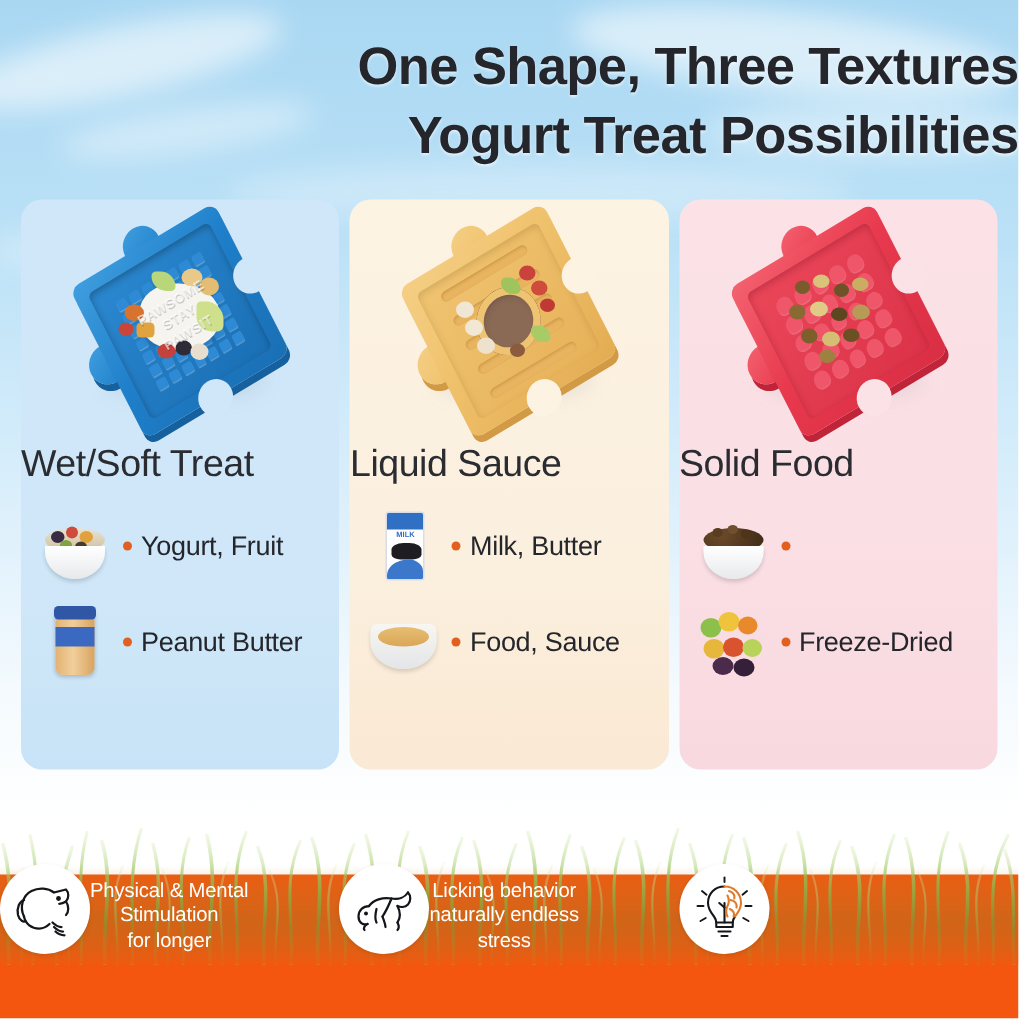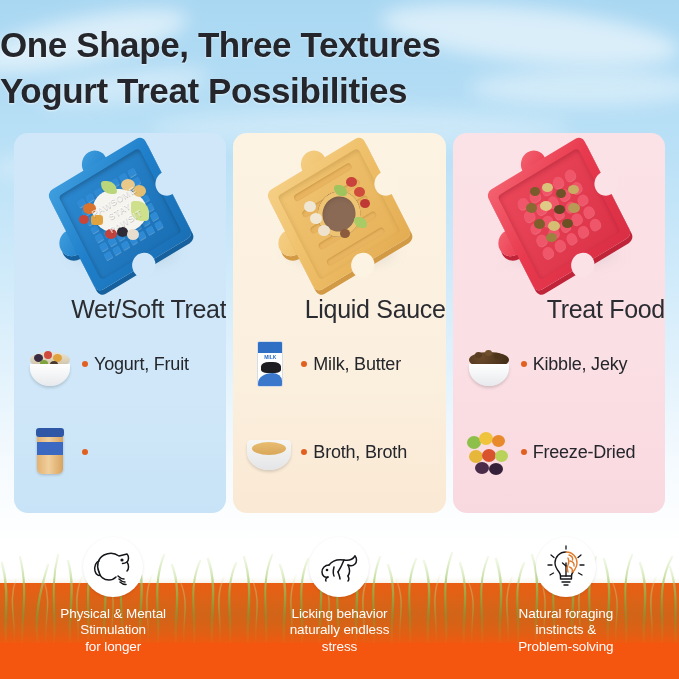--- a/index.html
+++ b/index.html
@@ -25,21 +25,21 @@
   .cloud.c1 { left:-30px; top:18px;  width:220px; height:46px; transform: rotate(-12deg); }
   .cloud.c2 { left:40px;  top:72px;  width:170px; height:30px; transform: rotate(-8deg); opacity:.7;}
   .cloud.c3 { left:380px; top:8px;   width:300px; height:54px; transform: rotate(6deg); }
   .cloud.c4 { left:470px; top:70px;  width:230px; height:36px; opacity:.75;}
   .cloud.c5 { left:150px; top:108px; width:420px; height:40px; opacity:.5;}
   .cloud.c6 { left:-10px; top:150px; width:180px; height:34px; opacity:.45;}
 
   
   #headline {
     position: absolute; left: 0; top: 22px; width: 679px;
-    text-align: left;
+    text-align: right;
     color: #24262b;
     font-weight: bold;
     font-size: 35px;
     line-height: 1.30;
     letter-spacing: -0.4px;
     text-shadow: 0 1px 2px rgba(255,255,255,0.6);
   }
 
   
   #cards {
@@ -126,29 +126,29 @@
     text-shadow: 0 1px 0 rgba(0,0,0,.18);
   }
 
   
   .food { position: absolute; left: 50%; top: 50%; transform: translate(-50%,-50%); width: 86px; height: 70px; }
   .bit { position: absolute; border-radius: 50%; }
   .blob { position:absolute; left:16px; top:12px; width:54px; height:44px; background:#f6f4ef; border-radius:46% 54% 52% 48%; box-shadow:0 2px 4px rgba(0,0,0,.14); }
 
   
   .card-label {
-    text-align: right;
+    text-align: left;
     font-size: 25px;
     color: #2a2c31;
     letter-spacing: -0.3px;
     padding: 4px 0 10px 0;
   }
 
   
-  .items { padding: 4px 8px 0 10px; display: flex; flex-direction: column; gap: 36px; }
+  .items { padding: 4px 8px 0 10px; display: flex; flex-direction: column; gap: 12px; }
   .item { display: flex; align-items: center; gap: 6px; }
   .thumb { width: 52px; height: 52px; position: relative; flex: 0 0 52px; }
   .bullet { width: 6px; height: 6px; border-radius: 50%; background: #e2601f; flex: 0 0 6px; }
   .item-label { font-size: 18px; color: #24262b; letter-spacing: -0.2px; white-space: nowrap; }
 
   
   .bowl-white { position:absolute; left:6px; bottom:4px; width:40px; height:22px; background:linear-gradient(#ffffff,#e7e9ec); border-radius:0 0 20px 20px / 0 0 18px 18px; box-shadow:0 2px 3px rgba(0,0,0,.15);}
   .bowl-fill { position:absolute; left:6px; bottom:22px; width:40px; height:16px; border-radius:50%; }
   .jar { position:absolute; left:13px; top:4px; width:26px; height:44px; background:linear-gradient(90deg,#e3b272,#f0cf9c 45%,#d9a35f); border-radius:3px 3px 5px 5px; box-shadow:0 1px 3px rgba(0,0,0,.2);}
   .jar-lid { position:absolute; left:12px; top:2px; width:28px; height:9px; background:#2f57a6; border-radius:3px;}
@@ -167,21 +167,21 @@
     position: absolute; left: 0; bottom: 0; width: 679px; height: 96px;
     background: linear-gradient(to bottom, #ef5a10 0%, #f4550f 40%, #f4550f 100%);
   }
   #grass-svg { position: absolute; left: 0; bottom: 36px; width: 679px; height: 124px; }
 
   
   #features {
     position: absolute; left: 0; bottom: 4px; width: 679px; height: 138px;
     display: flex;
   }
-  .feature { flex: 1 1 0; display: flex; flex-direction: column; align-items: center; }
+  .feature { flex: 1 1 0; display: flex; align-items: center; }
   .feat-circle {
     width: 60px; height: 60px; border-radius: 50%;
     background: #ffffff;
     display: flex; align-items: center; justify-content: center;
     box-shadow: 0 1px 3px rgba(0,0,0,.10);
   }
   .feat-text {
     margin-top: 9px;
     text-align: center;
     color: #ffffff;
@@ -308,20 +308,21 @@
         <div class="bullet"></div>
         <div class="item-label">Yogurt, Fruit</div>
       </div>
       <div class="item">
         <div class="thumb">
           <div class="jar"></div>
           <div class="jar-band"></div>
           <div class="jar-lid"></div>
         </div>
         <div class="bullet"></div>
+        <div class="item-label">Peanut Butter</div>
       </div>
     </div>
   </div>
 
   <div class="card cream">
     <div class="mat-stage">
       <div class="mat-wrap">
         <div class="mat-shadow"></div>
         <div class="mat m-yellow">
           <div class="tab" style="width:26px;height:26px;left:-13px;top:43px;"></div>
@@ -366,21 +367,21 @@
         </div>
         <div class="bullet"></div>
         <div class="item-label">Milk, Butter</div>
       </div>
       <div class="item">
         <div class="thumb">
           <div class="soup"></div>
           <div class="soup-liq"></div>
         </div>
         <div class="bullet"></div>
-        <div class="item-label">Broth, Broth</div>
+        <div class="item-label">Food, Sauce</div>
       </div>
     </div>
   </div>
 
   <div class="card pink">
     <div class="mat-stage">
       <div class="mat-wrap">
         <div class="mat-shadow"></div>
         <div class="mat m-red">
           <div class="tab" style="width:26px;height:26px;left:-13px;top:43px;"></div>
@@ -429,32 +430,31 @@
           <div class="bit" style="left:38px;top:28px;width:11px;height:9px;background:#5e4620;"></div>
           <div class="bit" style="left:52px;top:26px;width:12px;height:10px;background:#b79a55;"></div>
           <div class="bit" style="left:18px;top:42px;width:11px;height:10px;background:#7e5f2b;"></div>
           <div class="bit" style="left:32px;top:44px;width:12px;height:10px;background:#d6bd74;"></div>
           <div class="bit" style="left:46px;top:42px;width:11px;height:9px;background:#6b5024;"></div>
           <div class="bit" style="left:30px;top:56px;width:11px;height:9px;background:#9d8140;"></div>
         </div>
         <div class="emboss"></div>
       </div>
     </div>
-    <div class="card-label">Treat Food</div>
+    <div class="card-label">Solid Food</div>
     <div class="items">
       <div class="item">
         <div class="thumb">
           <div class="bowl-fill" style="background:radial-gradient(circle at 30% 30%,#6b4a2a,#3f2a15);"></div>
           <div class="bit" style="left:12px;top:14px;width:7px;height:6px;background:#5a3c20;"></div>
           <div class="bit" style="left:22px;top:12px;width:7px;height:6px;background:#70502c;"></div>
           <div class="bit" style="left:31px;top:15px;width:7px;height:6px;background:#4e3419;"></div>
           <div class="bowl-white"></div>
         </div>
         <div class="bullet"></div>
-        <div class="item-label">Kibble, Jeky</div>
       </div>
       <div class="item">
         <div class="thumb">
           <div class="bit" style="left:4px;top:10px;width:14px;height:13px;background:#8cc04a;"></div>
           <div class="bit" style="left:16px;top:6px;width:14px;height:13px;background:#f0c33c;"></div>
           <div class="bit" style="left:29px;top:9px;width:13px;height:12px;background:#e88a2c;"></div>
           <div class="bit" style="left:6px;top:24px;width:14px;height:13px;background:#e6b73a;"></div>
           <div class="bit" style="left:19px;top:23px;width:14px;height:13px;background:#d9542e;"></div>
           <div class="bit" style="left:32px;top:24px;width:13px;height:12px;background:#b8d25a;"></div>
           <div class="bit" style="left:12px;top:36px;width:14px;height:12px;background:#4a2b4a;"></div>
@@ -620,19 +620,16 @@
           <path d="M4 20 L 8 20"></path>
           <path d="M40 20 L 36 20"></path>
           <path d="M7 10 L 10 12.5"></path>
           <path d="M37 10 L 34 12.5"></path>
           <path d="M6 30 L 9.5 28"></path>
           <path d="M38 30 L 34.5 28"></path>
           <path d="M22 1 L 22 4"></path>
         </g>
       </svg>
     </div>
-    <div class="feat-text">Natural foraging
-instincts &amp;
-Problem-solving</div>
   </div>
 
 
 </div>
 
 </body></html>

